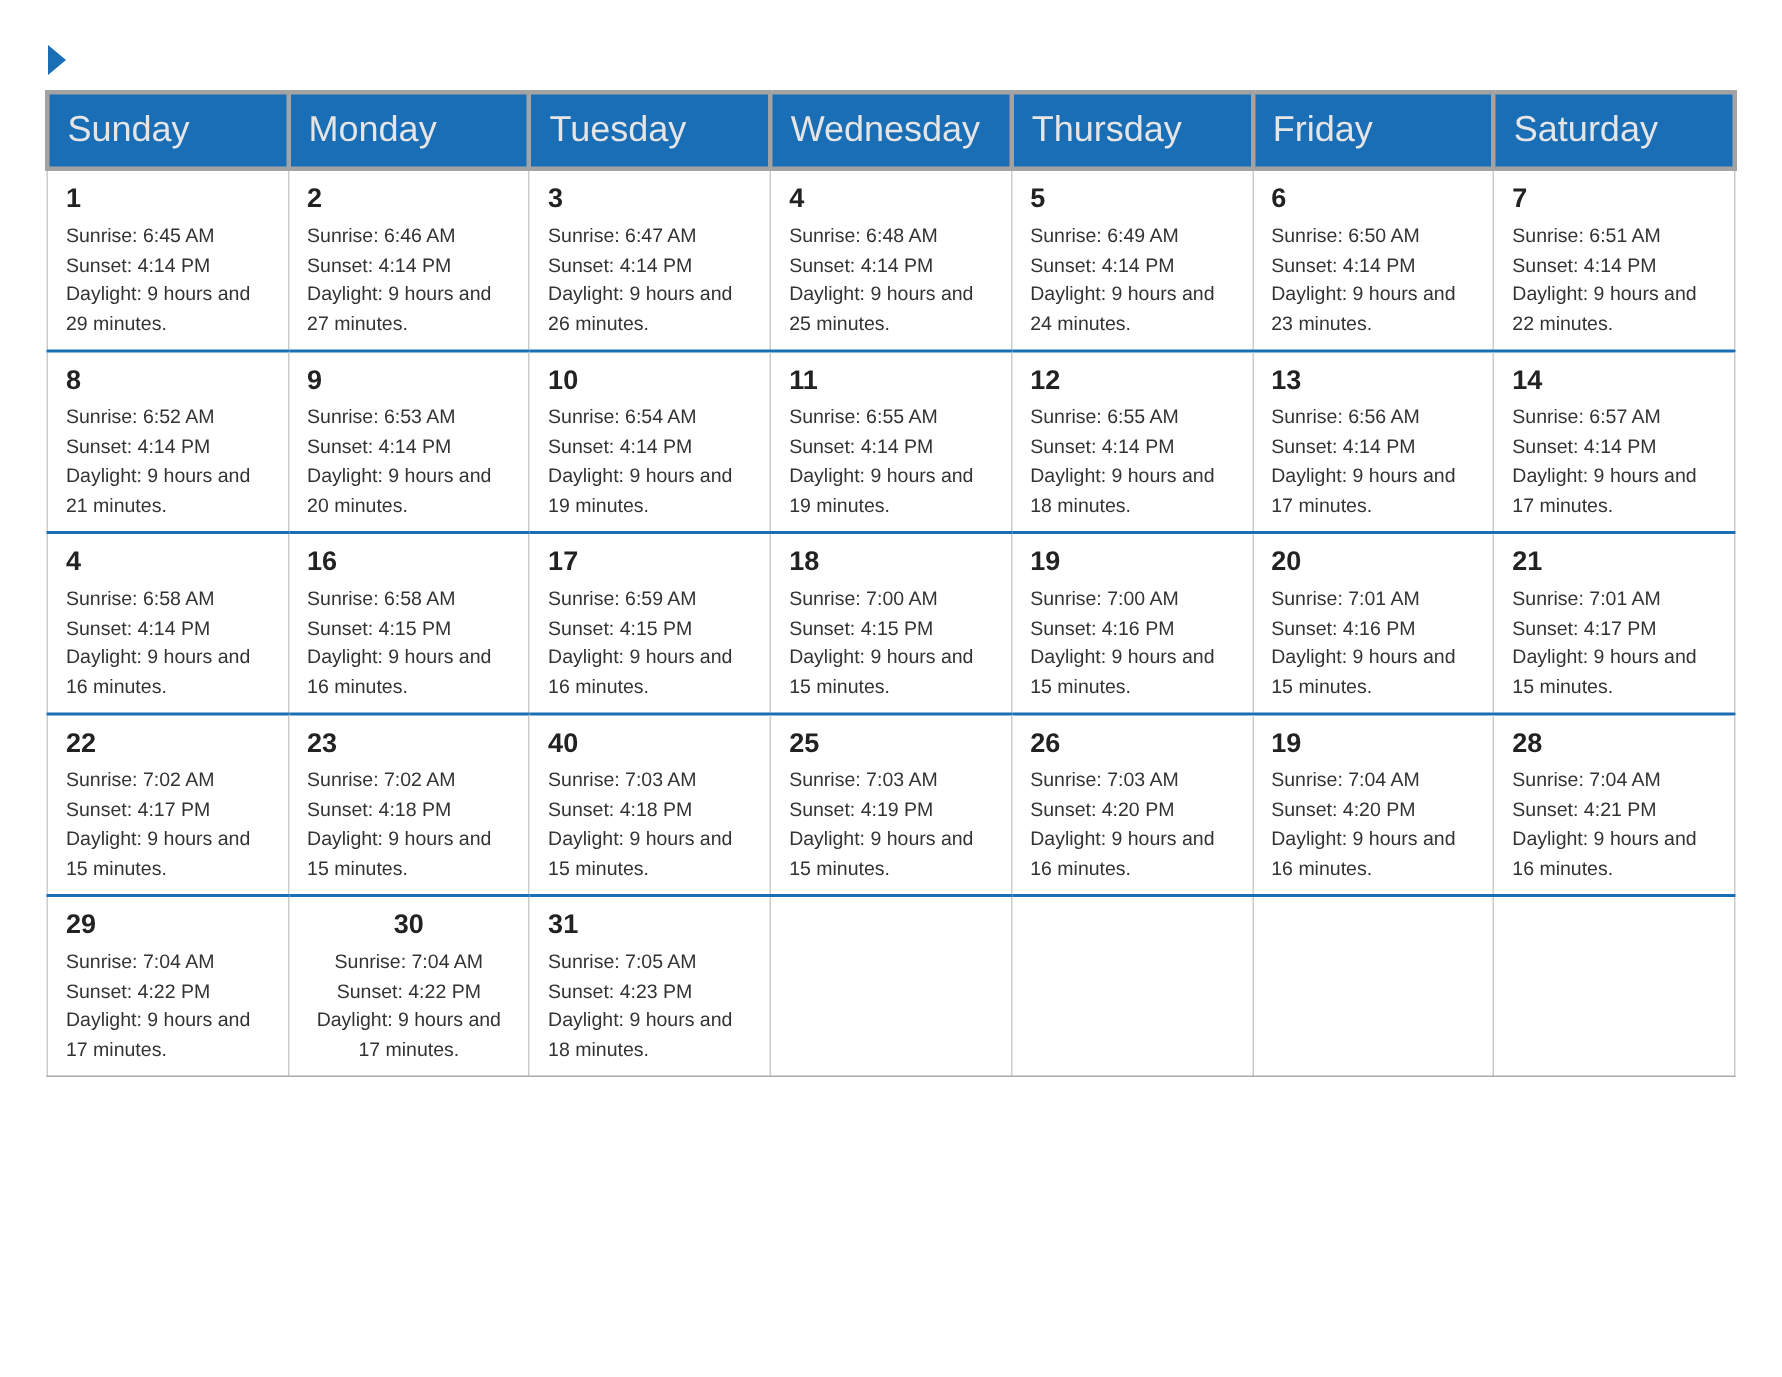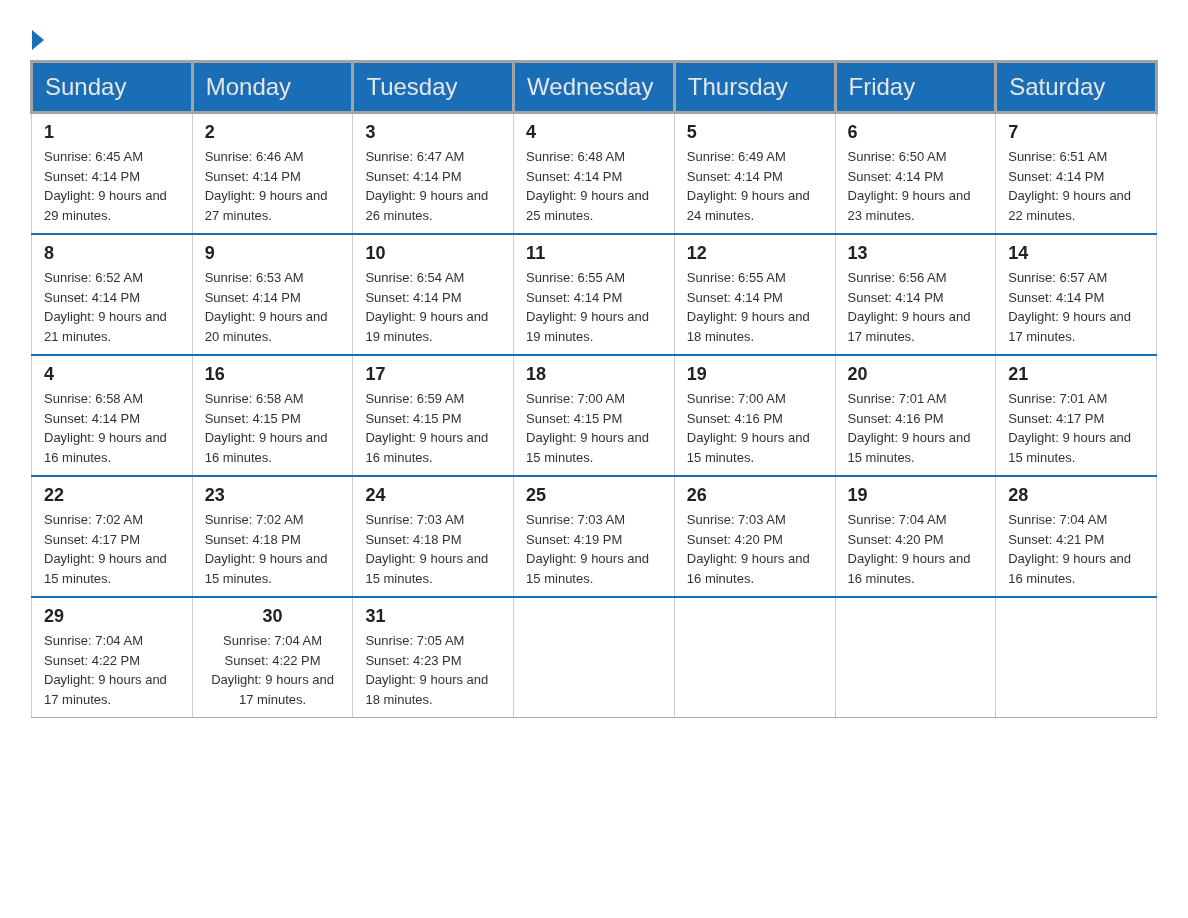--- a/index.html
+++ b/index.html
@@ -233,21 +233,21 @@
       <tr>
         <td style="border-top: 2px solid rgb(26, 110, 181);">
           <span class="day-number">22</span>
           <div class="day-info">Sunrise: 7:02 AM<br>Sunset: 4:17 PM<br>Daylight: 9 hours and 15 minutes.</div>
         </td>
         <td style="border-top: 2px solid rgb(26, 110, 181);">
           <span class="day-number">23</span>
           <div class="day-info">Sunrise: 7:02 AM<br>Sunset: 4:18 PM<br>Daylight: 9 hours and 15 minutes.</div>
         </td>
         <td style="border-top: 2px solid rgb(26, 110, 181);">
-          <span class="day-number">24</span>
+          <span class="day-number">40</span>
           <div class="day-info">Sunrise: 7:03 AM<br>Sunset: 4:18 PM<br>Daylight: 9 hours and 15 minutes.</div>
         </td>
         <td style="border-top: 2px solid rgb(26, 110, 181);">
           <span class="day-number">25</span>
           <div class="day-info">Sunrise: 7:03 AM<br>Sunset: 4:19 PM<br>Daylight: 9 hours and 15 minutes.</div>
         </td>
         <td style="border-top: 2px solid rgb(26, 110, 181);">
           <span class="day-number">26</span>
           <div class="day-info">Sunrise: 7:03 AM<br>Sunset: 4:20 PM<br>Daylight: 9 hours and 16 minutes.</div>
         </td>

